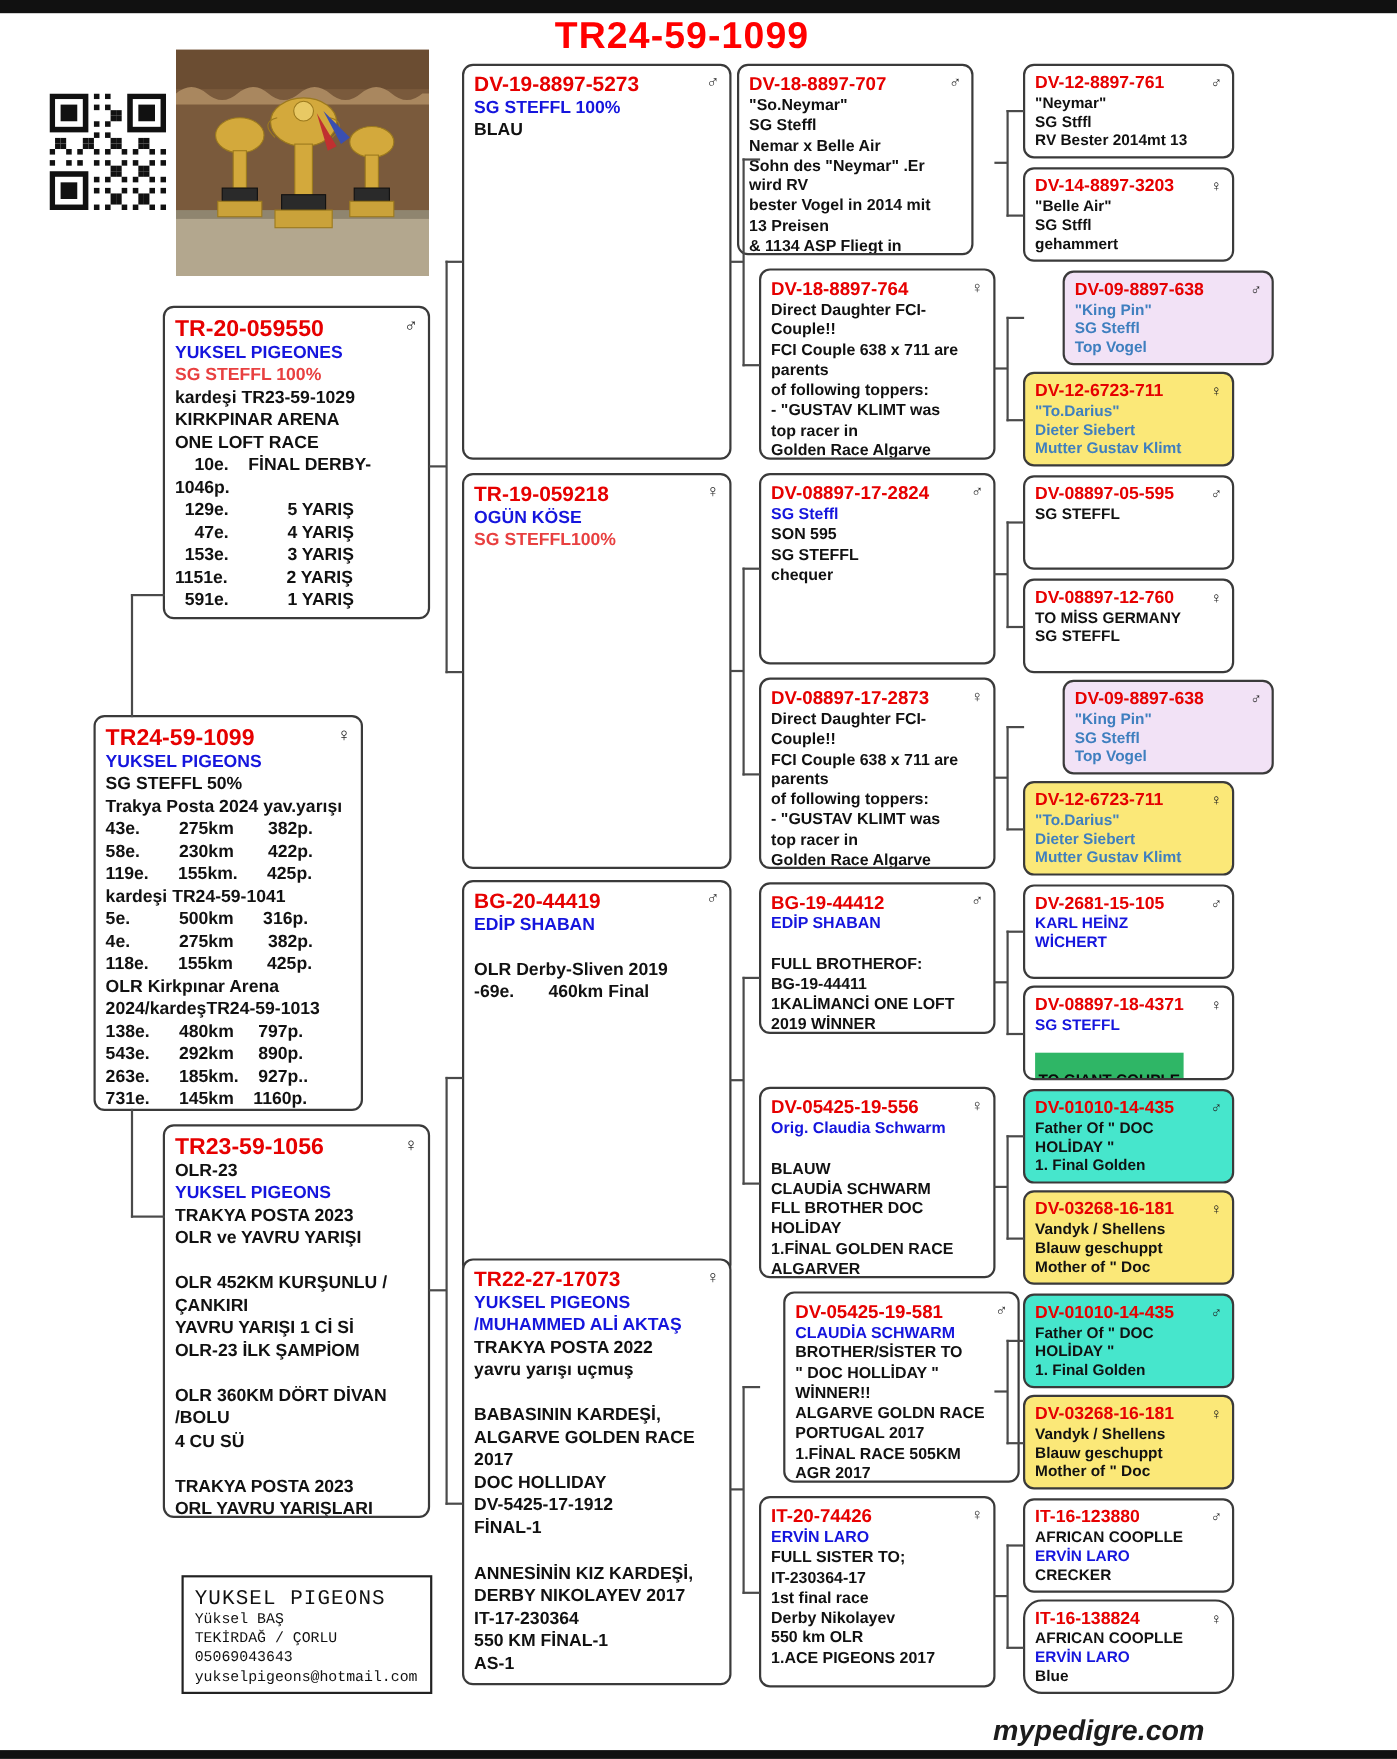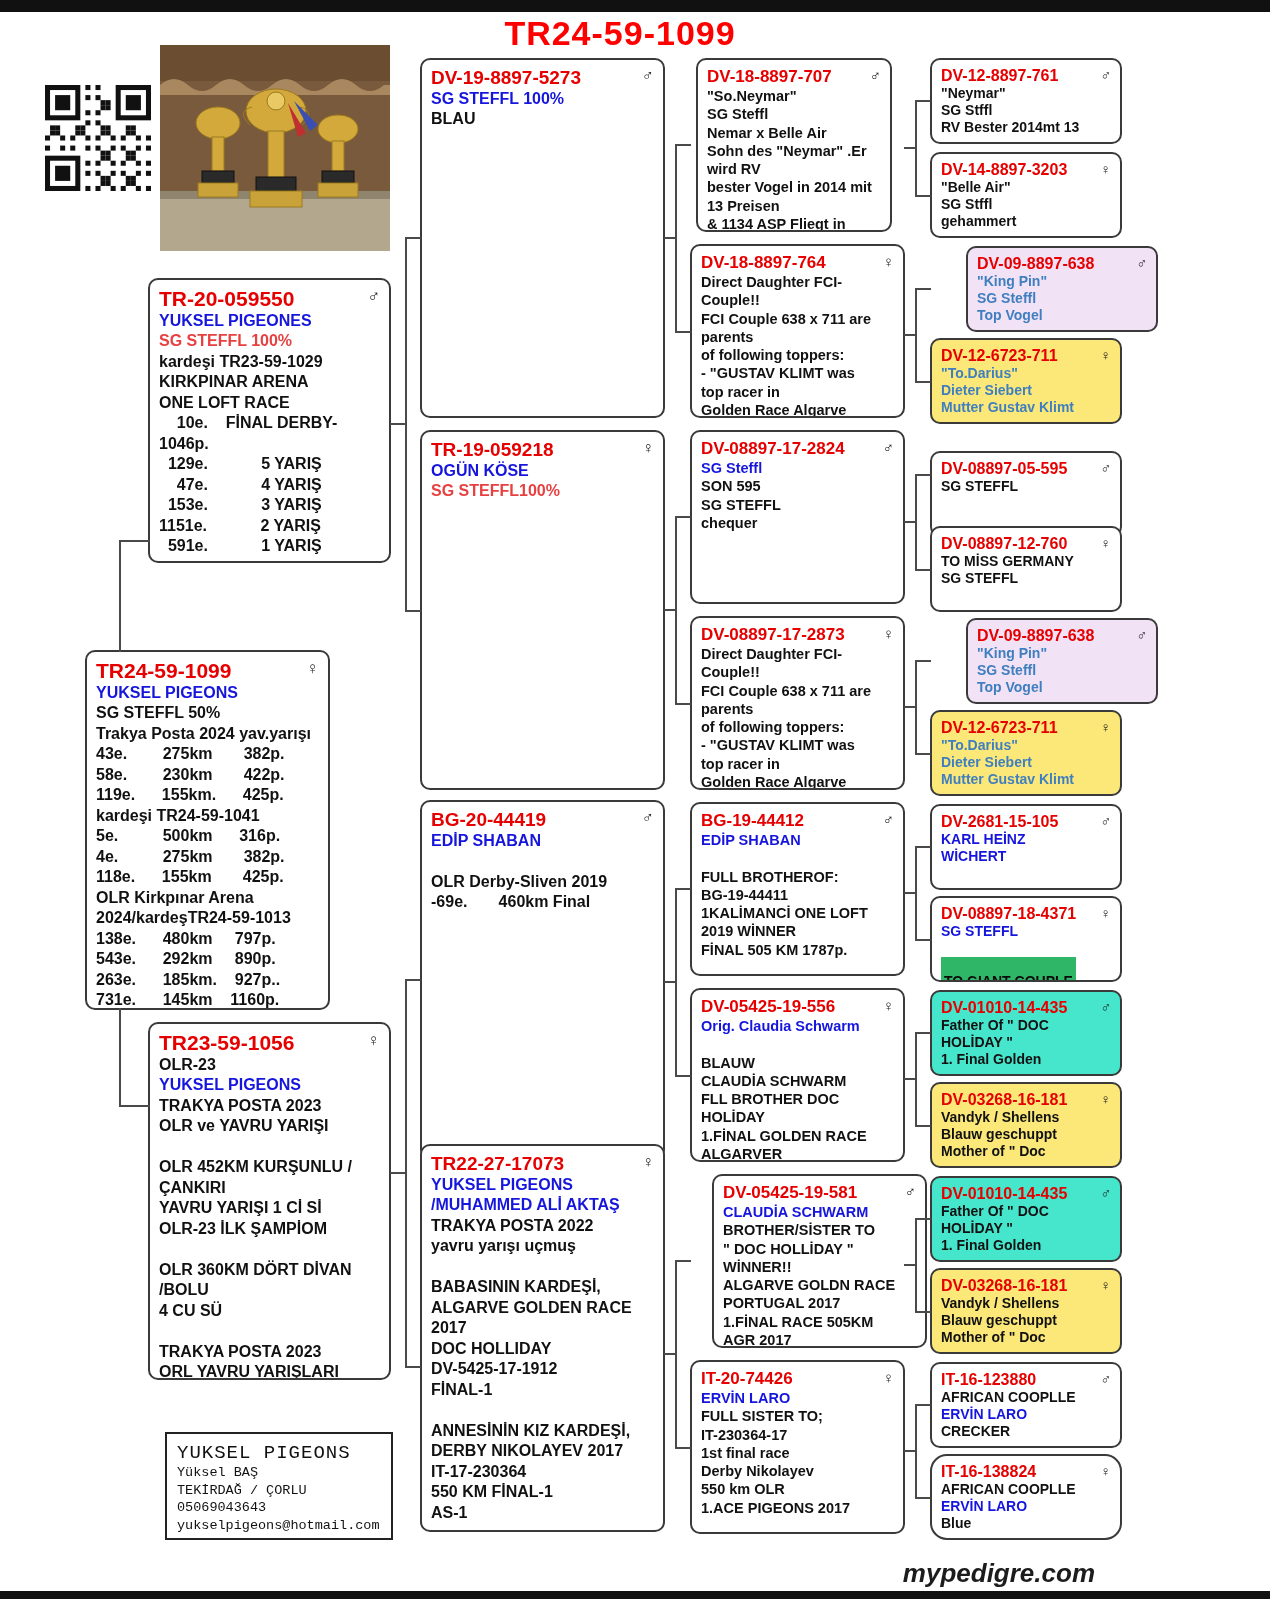--- a/index.html
+++ b/index.html
@@ -286,21 +286,21 @@
         <span class="ln">DOC HOLLIDAY</span>
         <span class="ln">DV-5425-17-1912</span>
         <span class="ln">FİNAL-1</span>
         <span class="ln"> </span>
         <span class="ln">ANNESİNİN KIZ KARDEŞİ,</span>
         <span class="ln">DERBY NIKOLAYEV 2017</span>
         <span class="ln">IT-17-230364</span>
         <span class="ln">550 KM FİNAL-1</span>
         <span class="ln">AS-1</span>
       </div>
-      <div class="box c3" style="left: 696px; top: 58px; width: 196px; height: 174px;">
+      <div class="box c3" style="left: 670px; top: 58px; width: 215px; height: 174px;">
         <div class="hdr">
           <span class="ring">DV-18-8897-707</span>
           <span class="sex">♂</span>
         </div>
         <span class="ln">"So.Neymar"</span>
         <span class="ln">SG Steffl</span>
         <span class="ln">Nemar x Belle Air</span>
         <span class="ln">Sohn des "Neymar" .Er</span>
         <span class="ln">wird RV</span>
         <span class="ln">bester Vogel in 2014 mit</span>
@@ -338,21 +338,21 @@
         </div>
         <span class="ln">Direct Daughter FCI-</span>
         <span class="ln">Couple!!</span>
         <span class="ln">FCI Couple 638 x 711 are</span>
         <span class="ln">parents</span>
         <span class="ln">of following toppers:</span>
         <span class="ln">- "GUSTAV KLIMT was</span>
         <span class="ln">top racer in</span>
         <span class="ln">Golden Race Algarve</span>
       </div>
-      <div class="box c3" style="left: 690px; top: 802px; width: 215px; height: 174px;">
+      <div class="box c3" style="left: 690px; top: 802px; width: 215px; height: 138px;">
         <div class="hdr">
           <span class="ring">BG-19-44412</span>
           <span class="sex">♂</span>
         </div>
         <span class="ln blue">EDİP SHABAN</span>
         <span class="ln"> </span>
         <span class="ln">FULL BROTHEROF:</span>
         <span class="ln">BG-19-44411</span>
         <span class="ln">1KALİMANCİ ONE LOFT</span>
         <span class="ln">2019 WİNNER</span>
@@ -428,21 +428,21 @@
       </div>
       <div class="box c4 bg-yellow" style="left: 930px; top: 338px; width: 192px; height: 86px;">
         <div class="hdr">
           <span class="ring">DV-12-6723-711</span>
           <span class="sex">♀</span>
         </div>
         <span class="ln steel">"To.Darius"</span>
         <span class="ln steel">Dieter Siebert</span>
         <span class="ln steel">Mutter Gustav Klimt</span>
       </div>
-      <div class="box c4" style="left: 930px; top: 432px; width: 192px; height: 86px; margin-top: 19px;">
+      <div class="box c4" style="left: 930px; top: 432px; width: 192px; height: 86px;">
         <div class="hdr">
           <span class="ring">DV-08897-05-595</span>
           <span class="sex">♂</span>
         </div>
         <span class="ln">SG STEFFL</span>
       </div>
       <div class="box c4" style="left: 930px; top: 526px; width: 192px; height: 86px;">
         <div class="hdr">
           <span class="ring">DV-08897-12-760</span>
           <span class="sex">♀</span>

